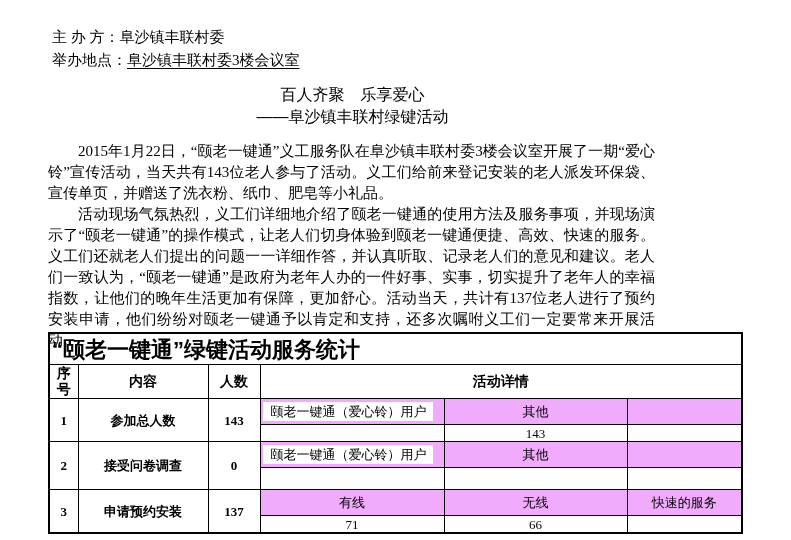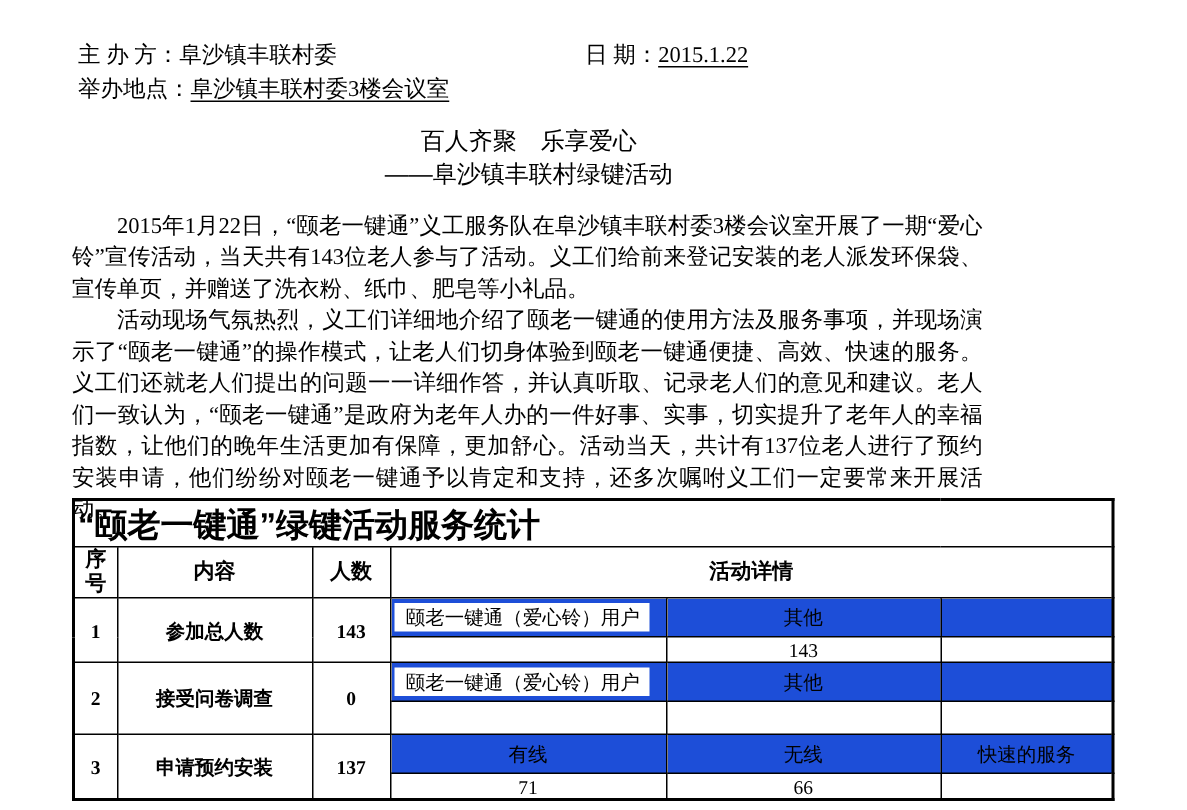--- a/index.html
+++ b/index.html
@@ -39,39 +39,36 @@
   }
   tr.r-title td {
     height:30px; text-align:left; font-weight:bold; font-size:22px;
     font-family:"Liberation Sans","DejaVu Sans",sans-serif;
   }
   tr.r-head td { height:33px; text-align:center; font-weight:bold; font-size:14px; line-height:16px; }
   td.c-no, td.c-content, td.c-count { text-align:center; font-weight:bold; font-size:14px; }
   tr.sub-head td { height:25px; }
   tr.sub-val td { height:16px; }
   tr.sub-val.tall td { height:21px; }
-  .gray { background:#1d4ed8; }
+  .gray { background:#f0abfc; }
   .center { text-align:center; }
   td.hl-cell { padding:0; }
   .hl-box {
     display:block; background:#ffffff; margin:2px 9px 3px 0;
     padding:2px 4px 2px 8px; text-align:left;
   }
 </style>
 </head>
 <body>
 
 <div class="page">
 
   <div class="meta">
     <div class="meta-line">
       <span>主 办 方：</span><span>阜沙镇丰联村委</span>
-      <span class="date-block">
-        <span>日 期：</span><span class="uline">2015.1.22</span>
-      </span>
     </div>
     <div class="meta-line">
       <span>举办地点：</span><span class="uline">阜沙镇丰联村委3楼会议室</span>
     </div>
   </div>
 
   <div class="titles">
     <div>百人齐聚　乐享爱心</div>
     <div>——阜沙镇丰联村绿键活动</div>
   </div>

